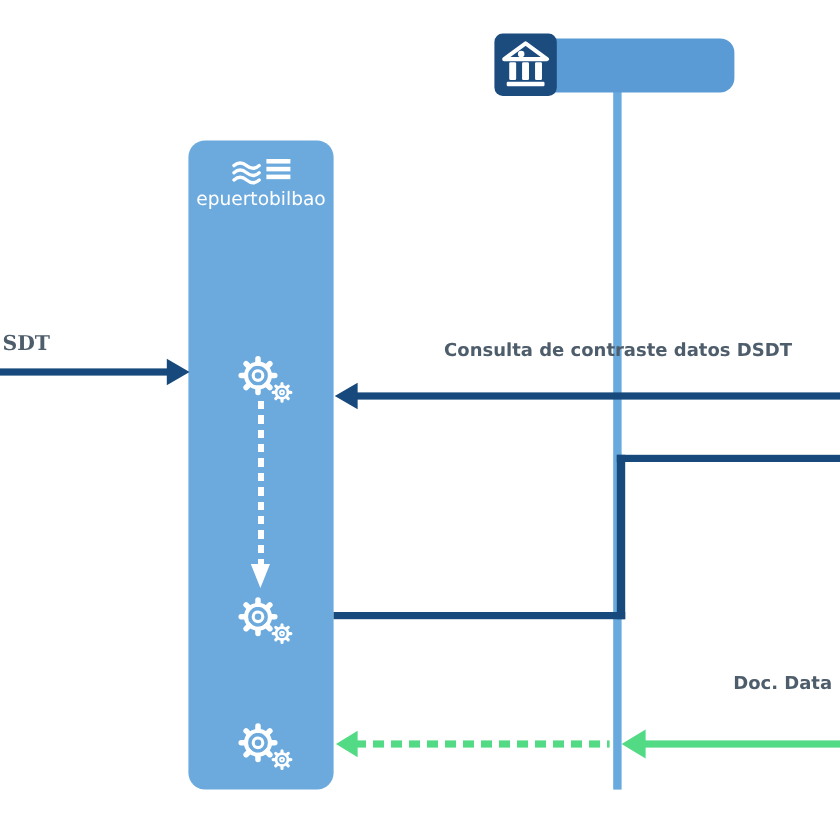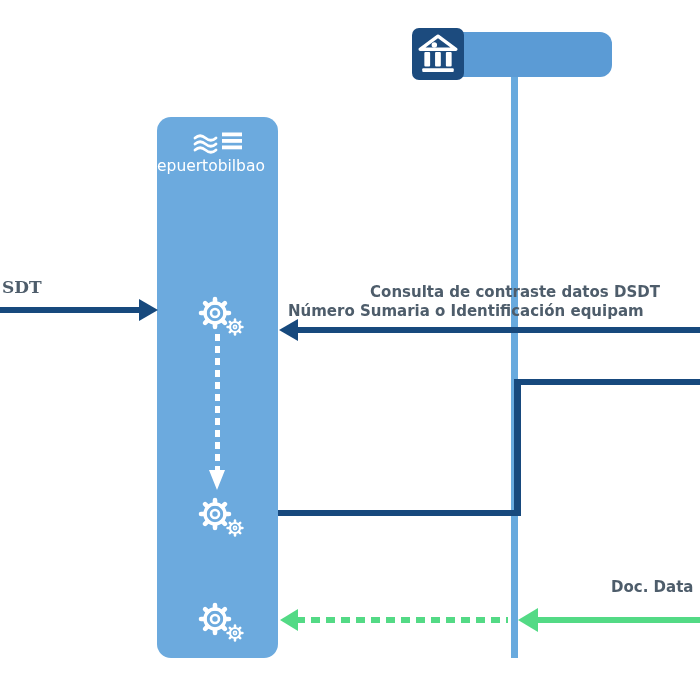--- a/index.html
+++ b/index.html
@@ -13,21 +13,21 @@
   
   .aduana-rect{left:440px;top:32px;width:172px;height:45px;border-radius:12px;background:var(--actor_blue);}
   .aduana-navy{left:412px;top:28px;width:52px;height:52px;border-radius:7px;background:var(--navy);}
   .bank-svg{left:417px;top:33px;width:42px;height:42px;}
   .aduana-title{left:466px;top:40px;width:144px;text-align:center;color:#fff;
                 font-weight:bold;font-size:10.5px;line-height:13px;letter-spacing:0.5px;}
 
   
   .eport-rect{left:157px;top:117px;width:121px;height:541px;border-radius:14px;background:var(--node_blue);}
   .port-logo{left:192px;top:131px;width:52px;height:26px;}
-  .eport-brand{left:157px;top:157px;width:121px;text-align:left;color:#fff;font-size:15.5px;}
+  .eport-brand{left:157px;top:157px;width:121px;text-align:center;color:#fff;font-size:15.5px;}
 
   
   .gears{width:50px;height:44px;}
   .g1{left:195px;top:294px;} .g2{left:195px;top:495px;} .g3{left:195px;top:600px;}
 
   
   .dark-h{height:6px;background:var(--arrow_dark);}
   .dark-v{width:7px;background:var(--arrow_dark);}
   .head-right{width:0;height:0;border-top:11px solid transparent;border-bottom:11px solid transparent;
               border-left:19px solid var(--arrow_dark);}
@@ -61,21 +61,21 @@
              background:repeating-linear-gradient(to bottom,#fff 0 7px,transparent 7px 12px);}
   .flow-head{left:209px;top:470px;width:0;height:0;border-left:8.5px solid transparent;
              border-right:8.5px solid transparent;border-top:20px solid #fff;}
 
   
   .lbl{color:var(--label_text);font-weight:bold;font-size:15px;white-space:nowrap;}
   .lbl-sdt{left:2px;top:277px;font-family:"DejaVu Serif","Liberation Serif",serif;font-size:17px;}
   .lbl-consulta1{left:280px;top:283px;width:470px;text-align:center;}
   .lbl-consulta2{left:288px;top:302px;}
   .lbl-partida{left:520px;top:352px;width:170px;text-align:center;}
-  .lbl-doc{left:611px;top:578px;}
+  .lbl-doc{left:611px;top:560px;}
 </style>
 </head>
 <body>
 
 <div class="canvas">
 
   <div class="abs lifeline"></div>
 
   <div class="abs eport-rect"></div>
   <svg class="abs port-logo" viewBox="0 0 52 26">
@@ -137,21 +137,20 @@
   </svg>
 
   <div class="abs flow-dash"></div>
   <div class="abs flow-head"></div>
 
   <div class="abs lbl lbl-sdt">SDT</div>
   <div class="abs dark-h sdt-line"></div>
   <div class="abs head-right sdt-head"></div>
 
   <div class="abs lbl lbl-consulta1">Consulta de contraste datos DSDT</div>
-  <div class="abs lbl lbl-consulta2">Número Sumaria o Identificación equipam</div>
   <div class="abs dark-h consulta-line"></div>
   <div class="abs head-left consulta-head"></div>
 
   <div class="abs dark-h partida-top"></div>
   <div class="abs dark-v partida-vert"></div>
   <div class="abs dark-h partida-bottom"></div>
 
   <div class="abs lbl lbl-doc">Doc. Data</div>
   <div class="abs green-solid"></div>
   <div class="abs green-solid-head"></div>

